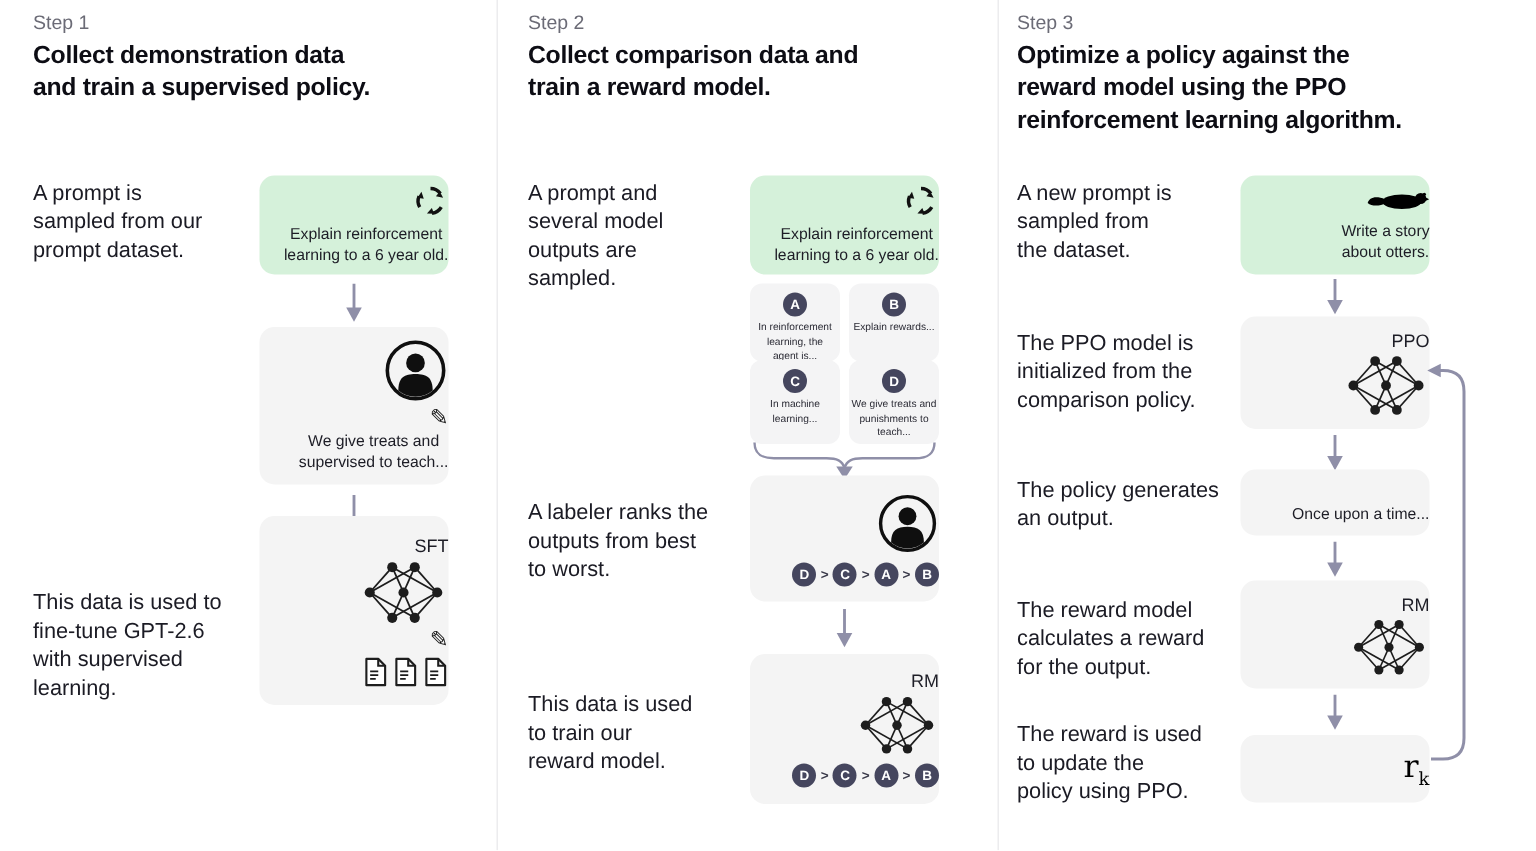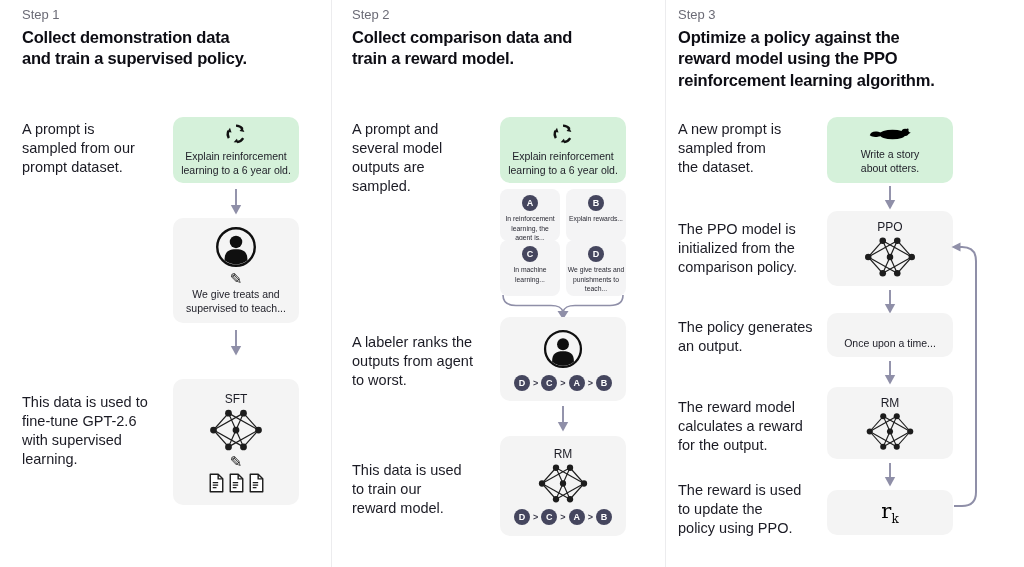--- a/index.html
+++ b/index.html
@@ -4,21 +4,21 @@
 <style>
   html,body{margin:0;padding:0;background:#fff;}
   .canvas{position:relative;width:1024px;height:567px;background:#ffffff;
           font-family:"Liberation Sans",sans-serif;overflow:hidden;color:#14141c;}
   .divider{position:absolute;top:0;bottom:0;width:1px;background:#ececee;}
   .step-label{position:absolute;font-size:13px;color:#6b6b76;}
   .title{position:absolute;font-size:16.5px;font-weight:bold;line-height:1.3;
          color:#0d0d14;white-space:pre-line;letter-spacing:-0.2px;}
   .caption{position:absolute;font-size:14.5px;line-height:1.32;color:#1b1b24;white-space:pre-line;}
   .box{position:absolute;border-radius:10px;display:flex;flex-direction:column;
-       align-items:center;justify-content:center;text-align:center;}
+       align-items:flex-end;justify-content:center;text-align:center;}
   .box-green{background:#d5f1da;}
   .box-gray{background:#f4f4f4;}
   .box-text{font-size:10.5px;line-height:1.3;color:#1d1d26;white-space:pre-line;margin-top:4px;}
   .mini-box{position:absolute;background:#f4f4f5;border-radius:8px;display:flex;
             flex-direction:column;align-items:center;padding-top:6px;gap:3px;}
   .tiny-text{font-size:6.8px;line-height:1.4;color:#2a2a34;text-align:center;white-space:pre-line;}
   .badge{width:16px;height:16px;border-radius:50%;background:#45465e;color:#fff;
          font-size:9px;font-weight:bold;display:flex;align-items:center;justify-content:center;flex:0 0 auto;}
   .rank{display:flex;align-items:center;gap:3px;margin-top:5px;}
   .rank .sep{font-size:9px;font-weight:bold;color:#3a3a4a;}
@@ -93,21 +93,21 @@
 supervised to teach...</div>
   </div>
 
   <div class="varrow" style="left:230px;top:330px">
     <svg width="12" height="26" viewBox="0 0 12 26">
         <line x1="6" y1="0" x2="6" y2="17" stroke="#8f8fa8" stroke-width="1.9"></line>
         <polygon points="0.8,16 11.2,16 6,25.5" fill="#8f8fa8"></polygon>
       </svg>
   </div>
 
-  <div class="box box-gray" style="left:173px;top:379px;width:126px;height:126px">
+  <div class="box box-gray" style="left:173px;top:344px;width:126px;height:126px">
     <div class="model-label">SFT</div>
     <span>
       <svg width="60" height="44" viewBox="0 0 64 46">
         <g stroke="#1d1d1d" stroke-width="1.3">
           <line x1="24" y1="5" x2="8" y2="23"></line>
             <line x1="24" y1="5" x2="32" y2="23"></line>
             <line x1="24" y1="5" x2="56" y2="23"></line>
           <line x1="40" y1="5" x2="8" y2="23"></line>
             <line x1="40" y1="5" x2="32" y2="23"></line>
             <line x1="40" y1="5" x2="56" y2="23"></line>
@@ -157,21 +157,21 @@
 
   <div class="step-label" style="left:352px;top:7px">Step 2</div>
   <div class="title" style="left:352px;top:27px;width:300px">Collect comparison data and
 train a reward model.</div>
 
   <div class="caption" style="left:352px;top:120px">A prompt and
 several model
 outputs are
 sampled.</div>
   <div class="caption" style="left:352px;top:333px">A labeler ranks the
-outputs from agent
+outputs from best
 to worst.</div>
   <div class="caption" style="left:352px;top:461px">This data is used
 to train our
 reward model.</div>
 
   <div class="box box-green" style="left:500px;top:117px;width:126px;height:66px">
     <span>
       <svg width="24" height="24" viewBox="0 0 24 24">
         <g>
           <g transform="rotate(0 12 12)">

